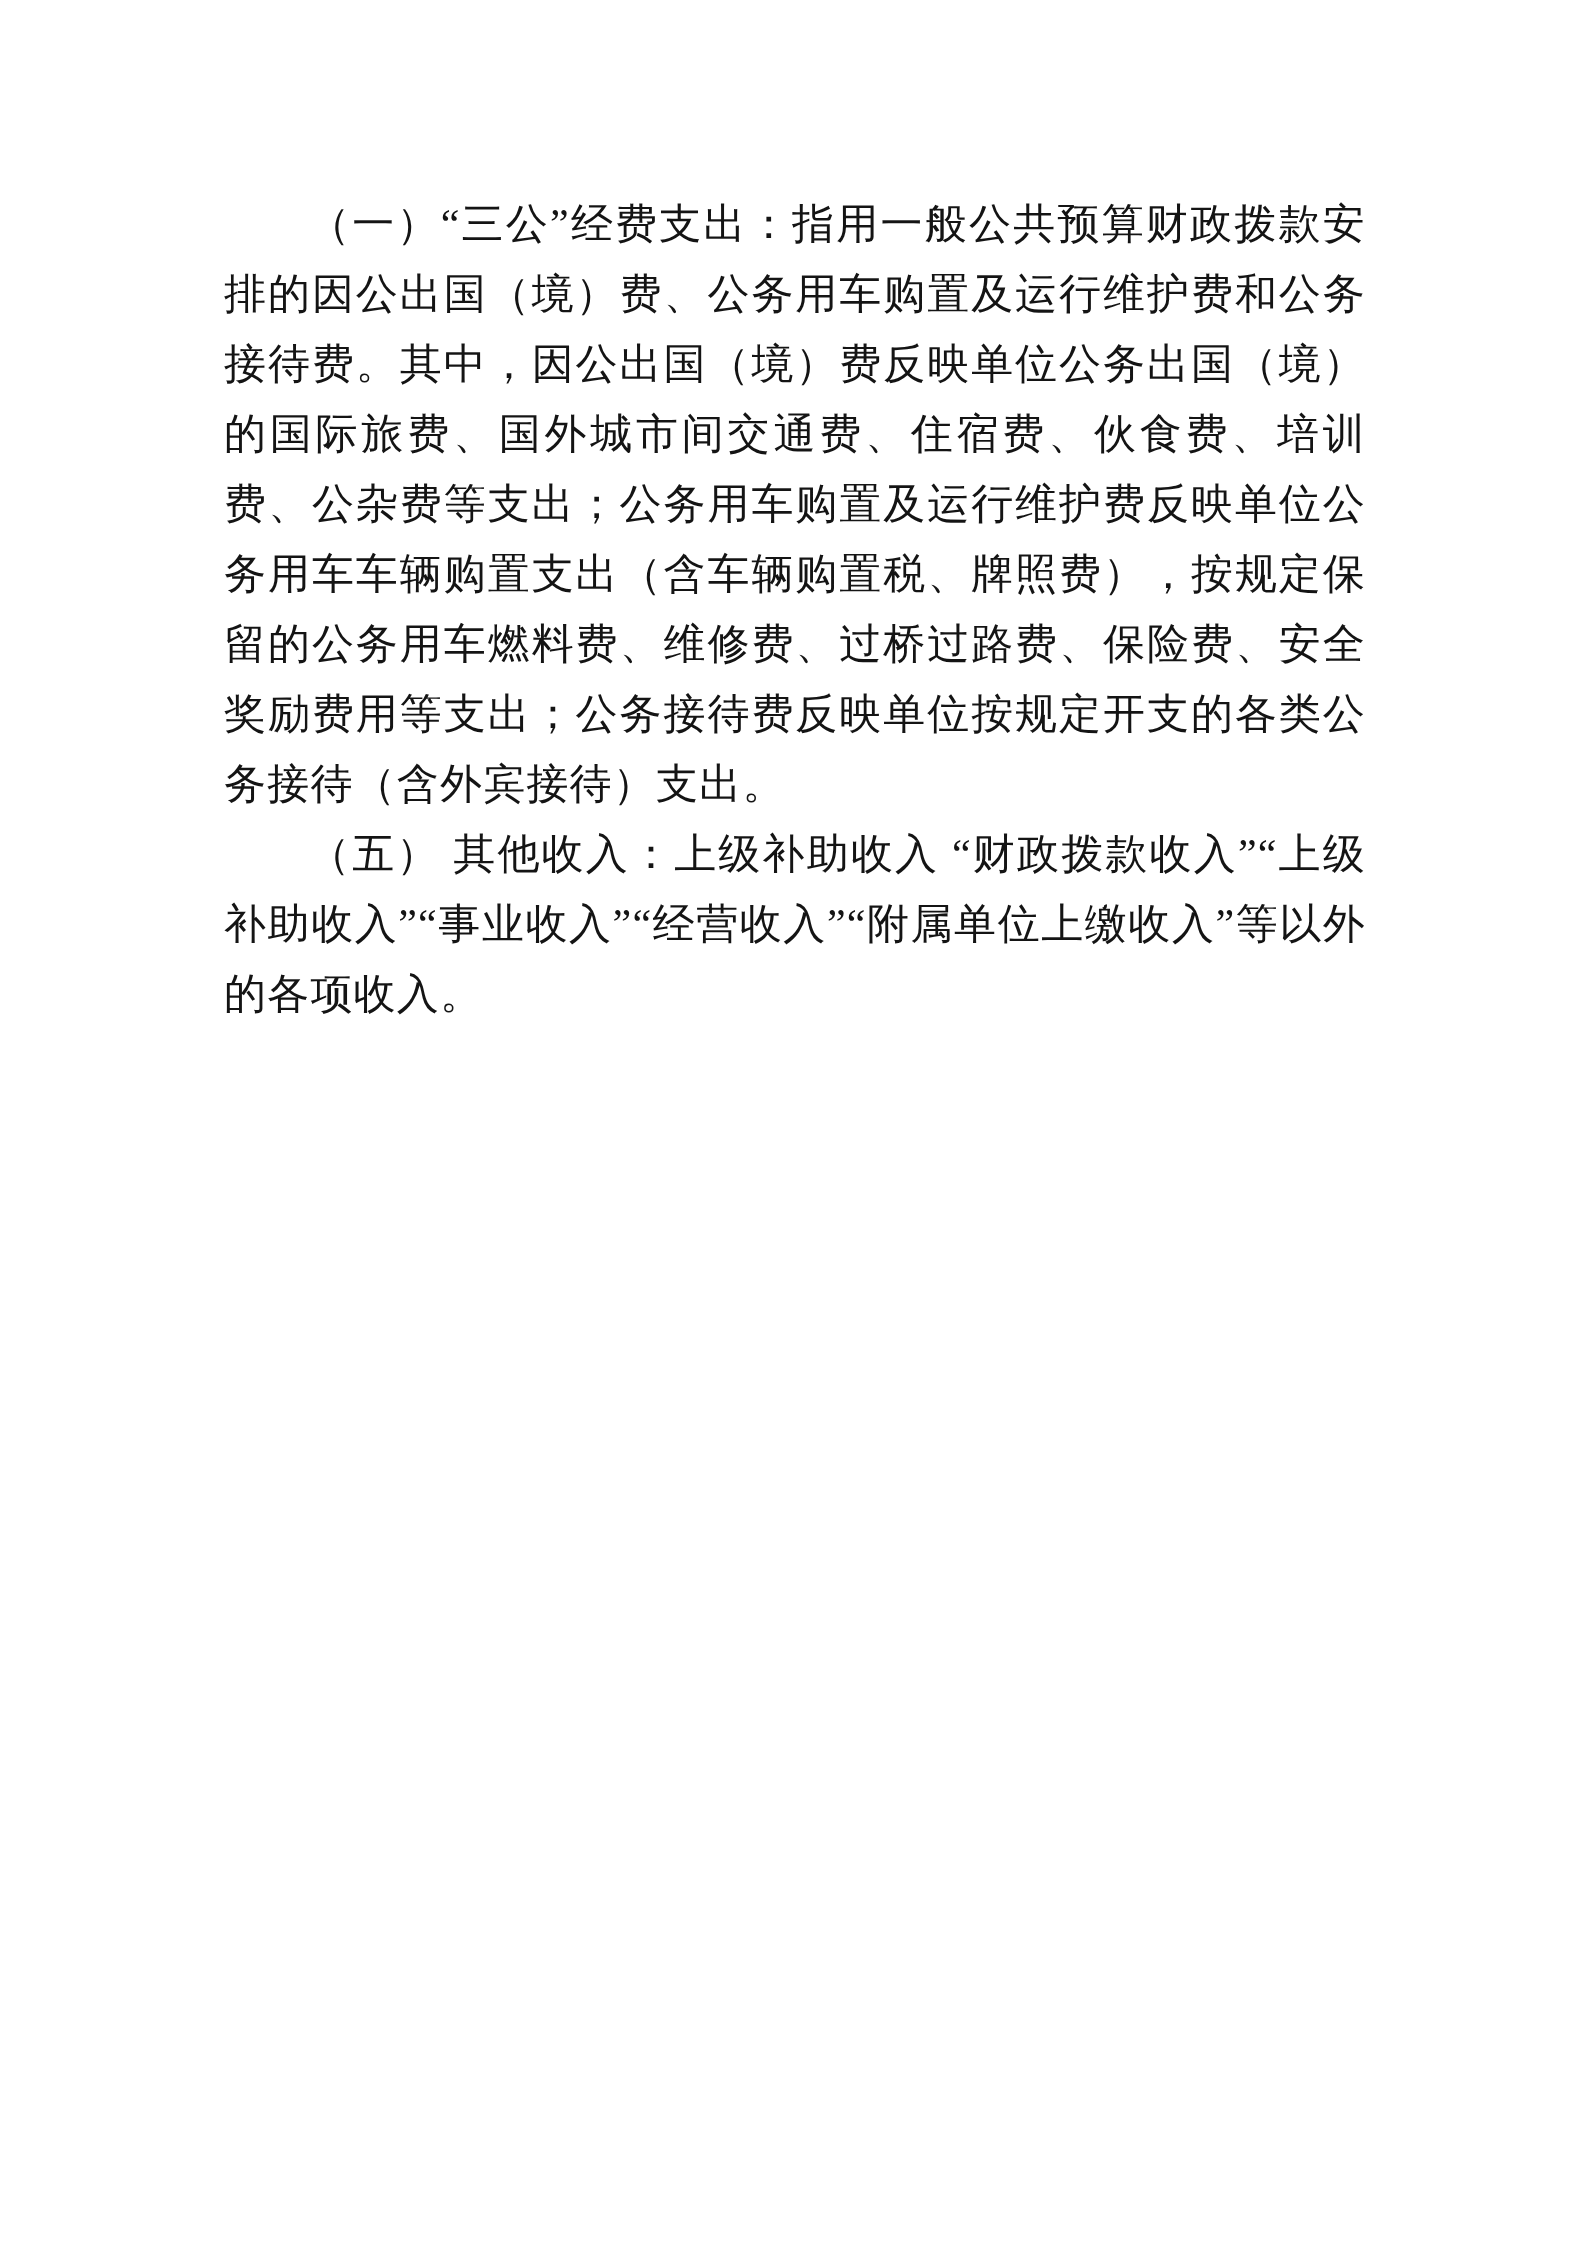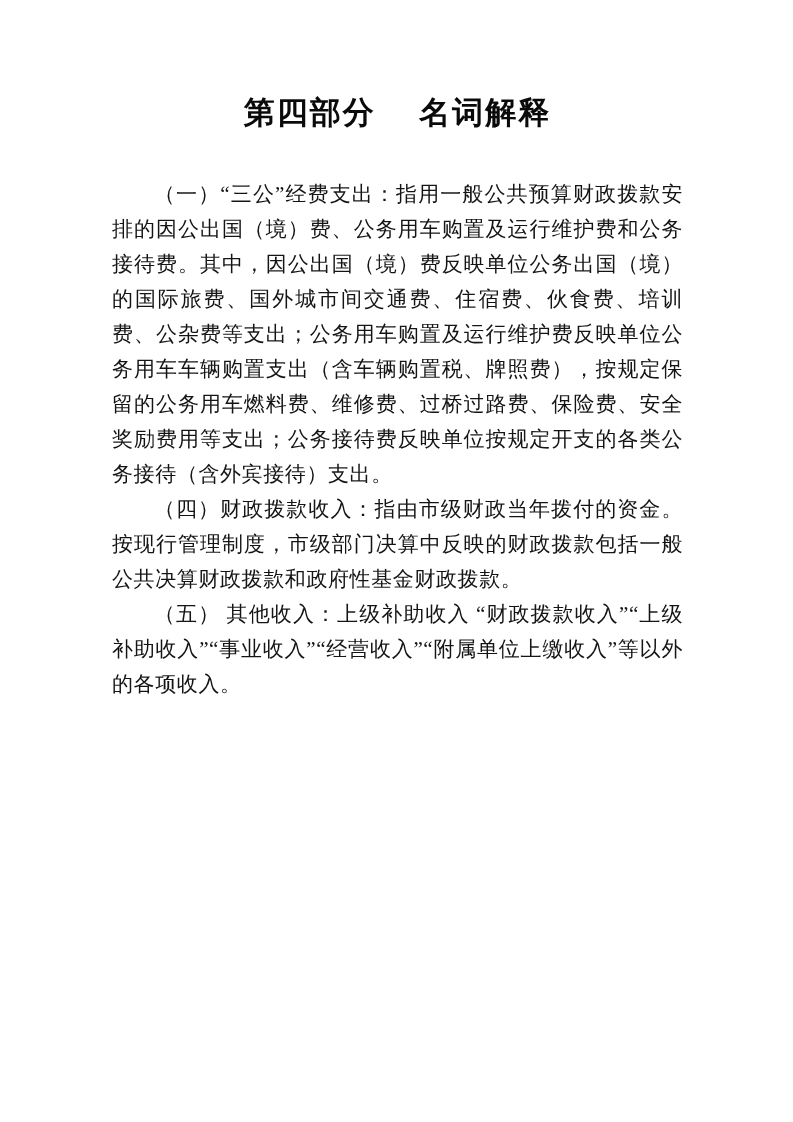--- a/index.html
+++ b/index.html
@@ -38,20 +38,18 @@
   .doc-body p {
     margin: 0;
     text-align: justify;
     text-indent: 2em;
   }
 </style>
 </head>
 <body>
 
 <div class="page">
-  <h1 class="doc-title">第四部分　 名词解释</h1>
 
   <div class="doc-body">
     <p>（一）“三公”经费支出：指用一般公共预算财政拨款安排的因公出国（境）费、公务用车购置及运行维护费和公务接待费。其中，因公出国（境）费反映单位公务出国（境）的国际旅费、国外城市间交通费、住宿费、伙食费、培训费、公杂费等支出；公务用车购置及运行维护费反映单位公务用车车辆购置支出（含车辆购置税、牌照费），按规定保留的公务用车燃料费、维修费、过桥过路费、保险费、安全奖励费用等支出；公务接待费反映单位按规定开支的各类公务接待（含外宾接待）支出。</p>
-    <p>（四）财政拨款收入：指由市级财政当年拨付的资金。按现行管理制度，市级部门决算中反映的财政拨款包括一般公共决算财政拨款和政府性基金财政拨款。</p>
     <p>（五） 其他收入：上级补助收入 “财政拨款收入”“上级补助收入”“事业收入”“经营收入”“附属单位上缴收入”等以外的各项收入。</p>
   </div>
 </div>
 
 </body></html>

